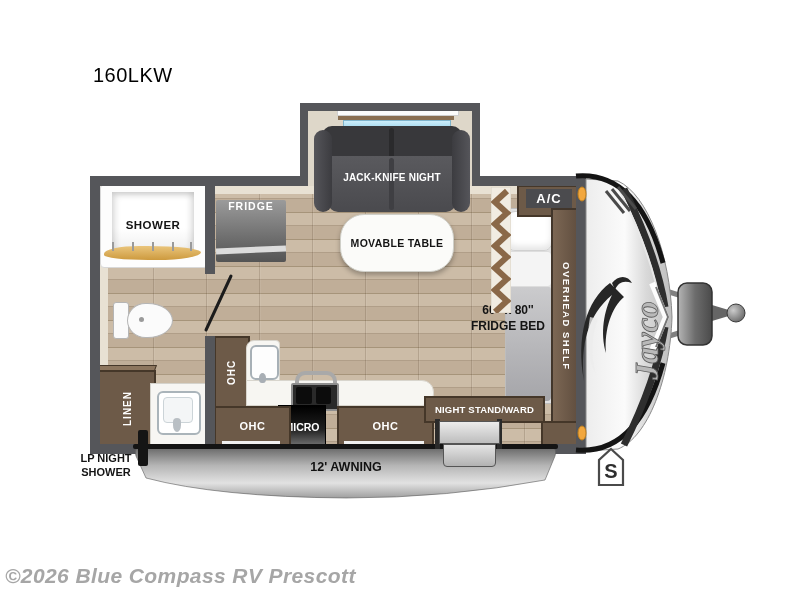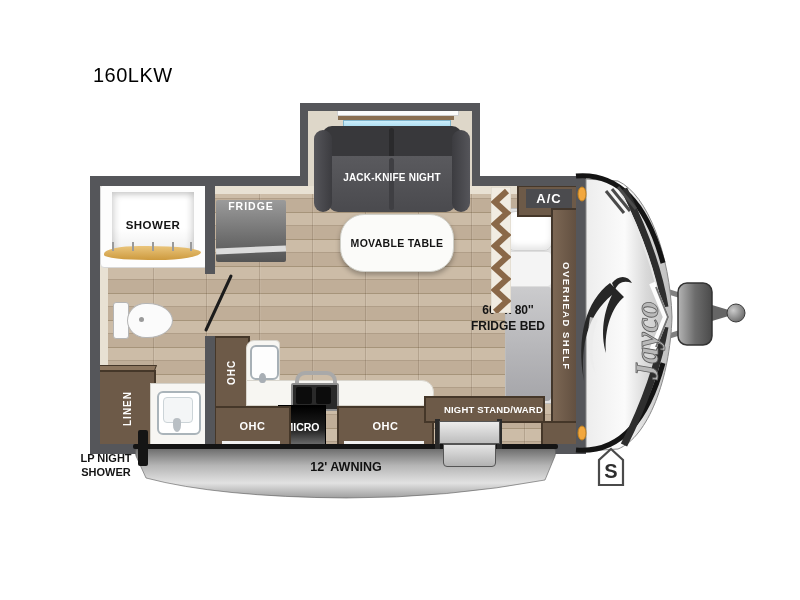--- a/index.html
+++ b/index.html
@@ -93,21 +93,21 @@
   #fold{left:507px;top:251px;width:43px;height:34px;background:#f4f4f4;border:1px solid #ddd;border-radius:4px}
   #blanket{left:506px;top:287px;width:45px;height:114px;background:linear-gradient(180deg,#cbcbcd,#a5a5a9);border-radius:2px 2px 4px 4px}
   #bed-text{left:458px;top:302px;width:100px;text-align:center;font-size:12px;line-height:16px}
   #bed-text span{display:block}
   #ac-outer{left:517px;top:185px;width:70px;height:28px;background:#6d5a48;border:2px solid #453729}
   #ac-inner{left:526px;top:189px;width:46px;height:19px;background:#4b4b4e;display:flex;align-items:center;justify-content:center}
   #ac-label{font-size:13px;letter-spacing:1px}
   #shelf{left:551px;top:208px;width:26px;height:213px;background:linear-gradient(90deg,#7c6754,#5f4d3e);border:2px solid #42362b;display:flex;align-items:center;justify-content:center}
   #shelf-label{writing-mode:vertical-rl;font-size:9.5px;letter-spacing:1.5px}
   #ward{left:541px;top:421px;width:36px;height:23px;background:#6d5a48;border:2px solid #453729}
-  #nightstand{left:424px;top:396px;width:117px;height:23px;background:#6d5a48;border:2px solid #453729;display:flex;align-items:center;justify-content:flex-end}
+  #nightstand{left:424px;top:396px;width:117px;height:23px;background:#6d5a48;border:2px solid #453729;display:flex;align-items:center;justify-content:center}
   #nightstand-label{font-size:9.5px;letter-spacing:.2px}
 
   
   #step-rail-l{left:435px;top:419px;width:5px;height:30px;background:#2a2a2a}
   #step-rail-r{left:497px;top:419px;width:5px;height:30px;background:#2a2a2a}
   #step1{left:439px;top:421px;width:59px;height:21px;background:linear-gradient(180deg,#ececec,#bdbdbd);border:1.5px solid #555}
   #step2{left:443px;top:444px;width:51px;height:21px;background:linear-gradient(180deg,#e4e4e4,#b2b2b2);border:1.5px solid #555;border-radius:0 0 4px 4px}
 
   
   #door-svg{left:198px;top:268px;width:44px;height:66px}
@@ -300,13 +300,14 @@
     <span>LP NIGHT</span>
     <span>SHOWER</span>
   </div>
 
   <svg class="abs" id="badge-svg" viewBox="0 0 28 42">
     <polygon points="14,2 26,13 26,38 2,38 2,13" fill="#fff" stroke="#4a4a4a" stroke-width="2.2"></polygon>
     <text x="14" y="31" text-anchor="middle" font-family="Liberation Sans, sans-serif" font-weight="bold" font-size="20" fill="#2e2e2e">S</text>
   </svg>
 
   <div class="abs" id="title">160LKW</div>
+  <div class="abs" id="watermark">©2026 Blue Compass RV Prescott</div>
 </div>
 
 </body></html>

